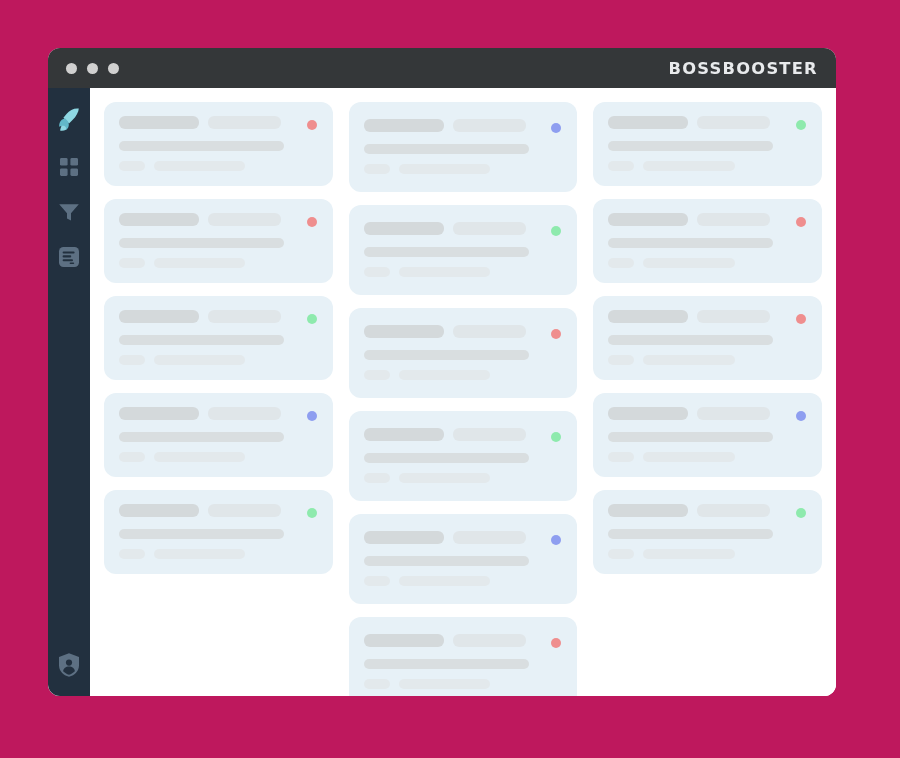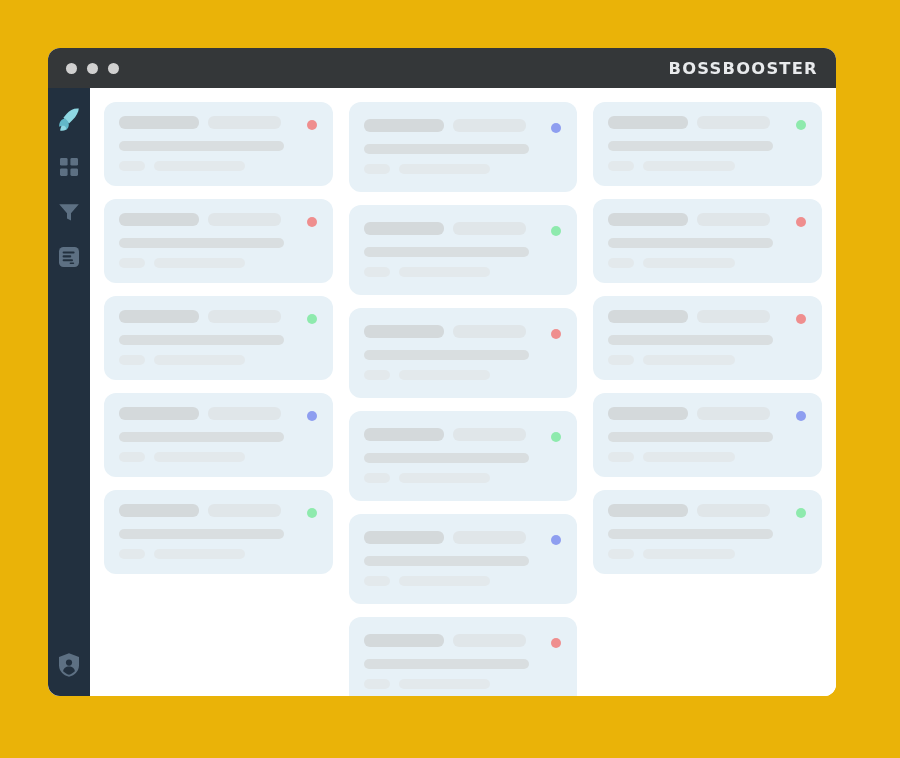--- a/index.html
+++ b/index.html
@@ -10,21 +10,21 @@
     width: 900px;
     height: 758px;
     overflow: hidden;
     font-family: "Liberation Sans", sans-serif;
   }
 
   #app-root {
     position: relative;
     width: 900px;
     height: 758px;
-    background: #eab308;
+    background: #be185d;
   }
 
   
   .window {
     position: absolute;
     left: 48px;
     top: 48px;
     width: 788px;
     height: 648px;
     border-radius: 12px;

